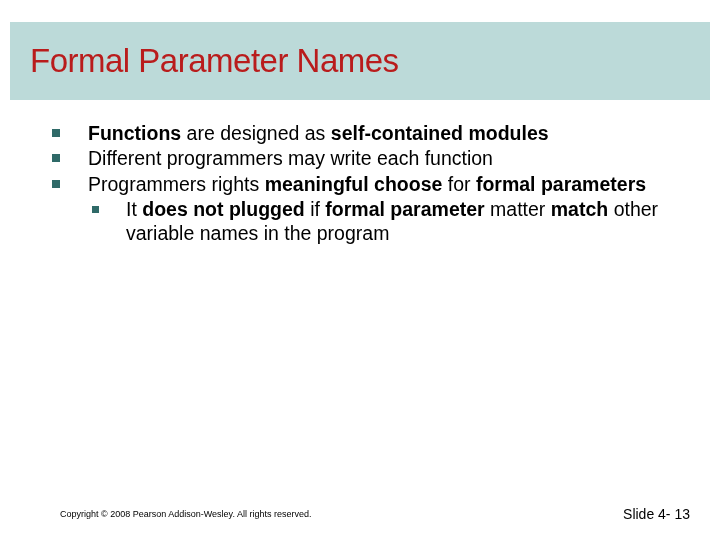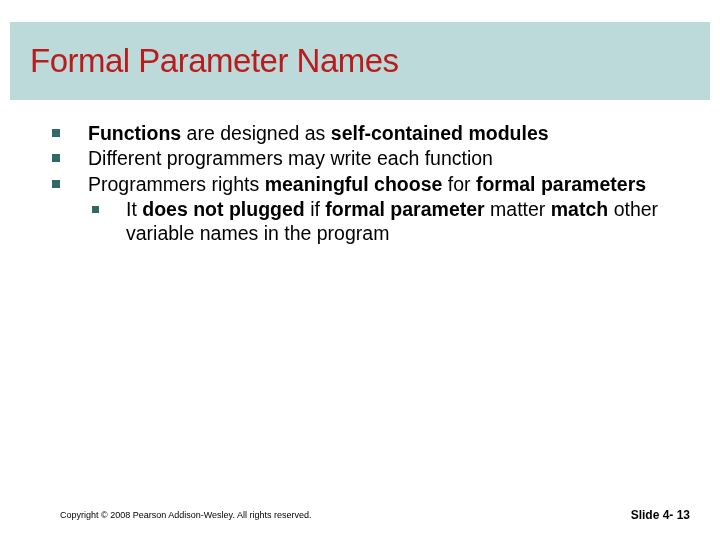--- a/index.html
+++ b/index.html
@@ -77,22 +77,22 @@
     bottom: 18px;
     display: flex;
     justify-content: space-between;
     align-items: center;
   }
   .copyright {
     font-size: 9px;
     color: #000;
   }
   .slidenum {
-    font-size: 12px;
-    font-weight: bold;
+    font-size: 14px;
+    font-weight: normal;
     color: #000;
   }
   b { font-weight: bold; }
 </style>
 </head>
 <body>
 
 <div class="title-band">
   <h1>Formal Parameter Names</h1>
 </div>

